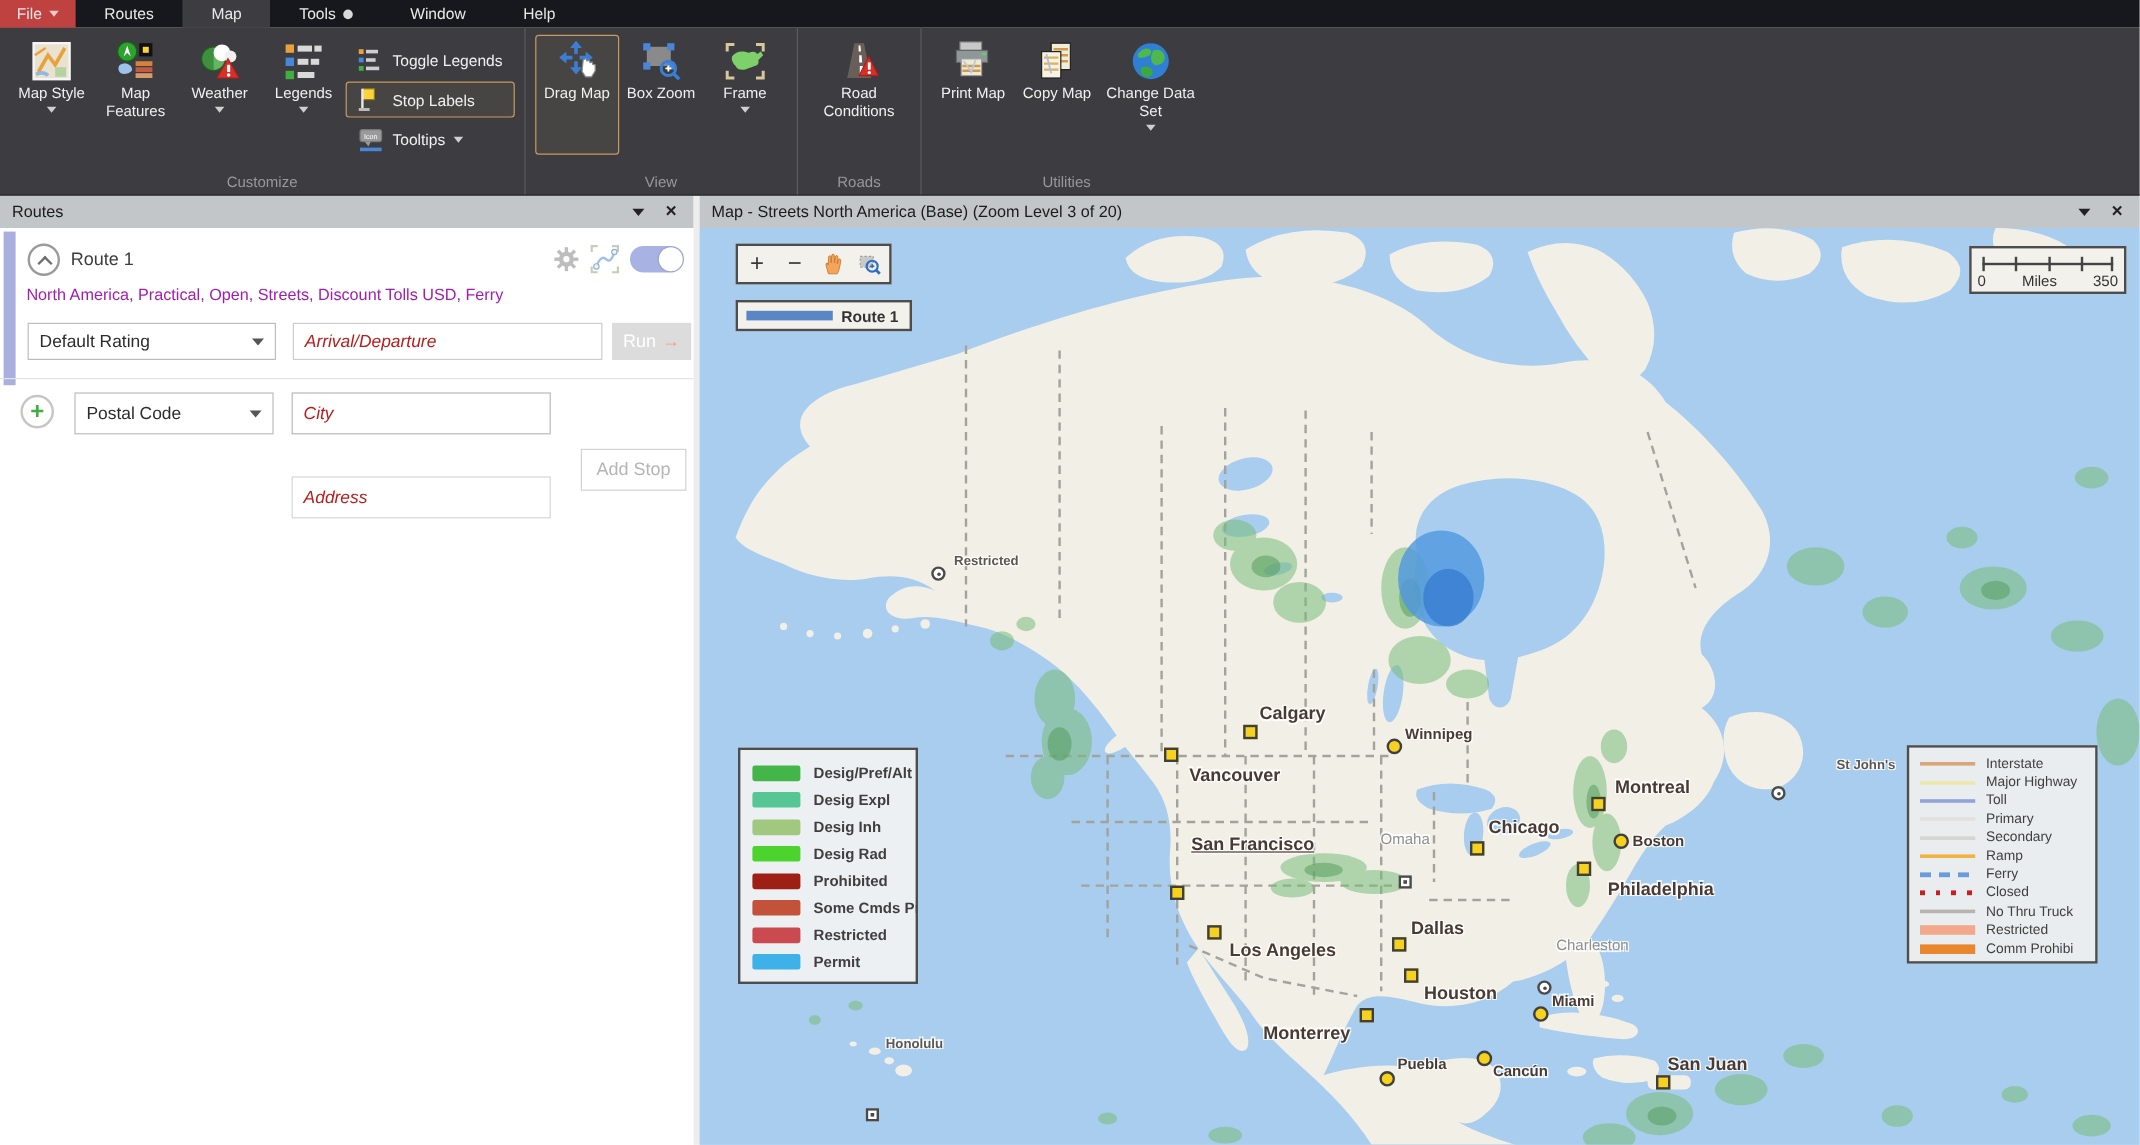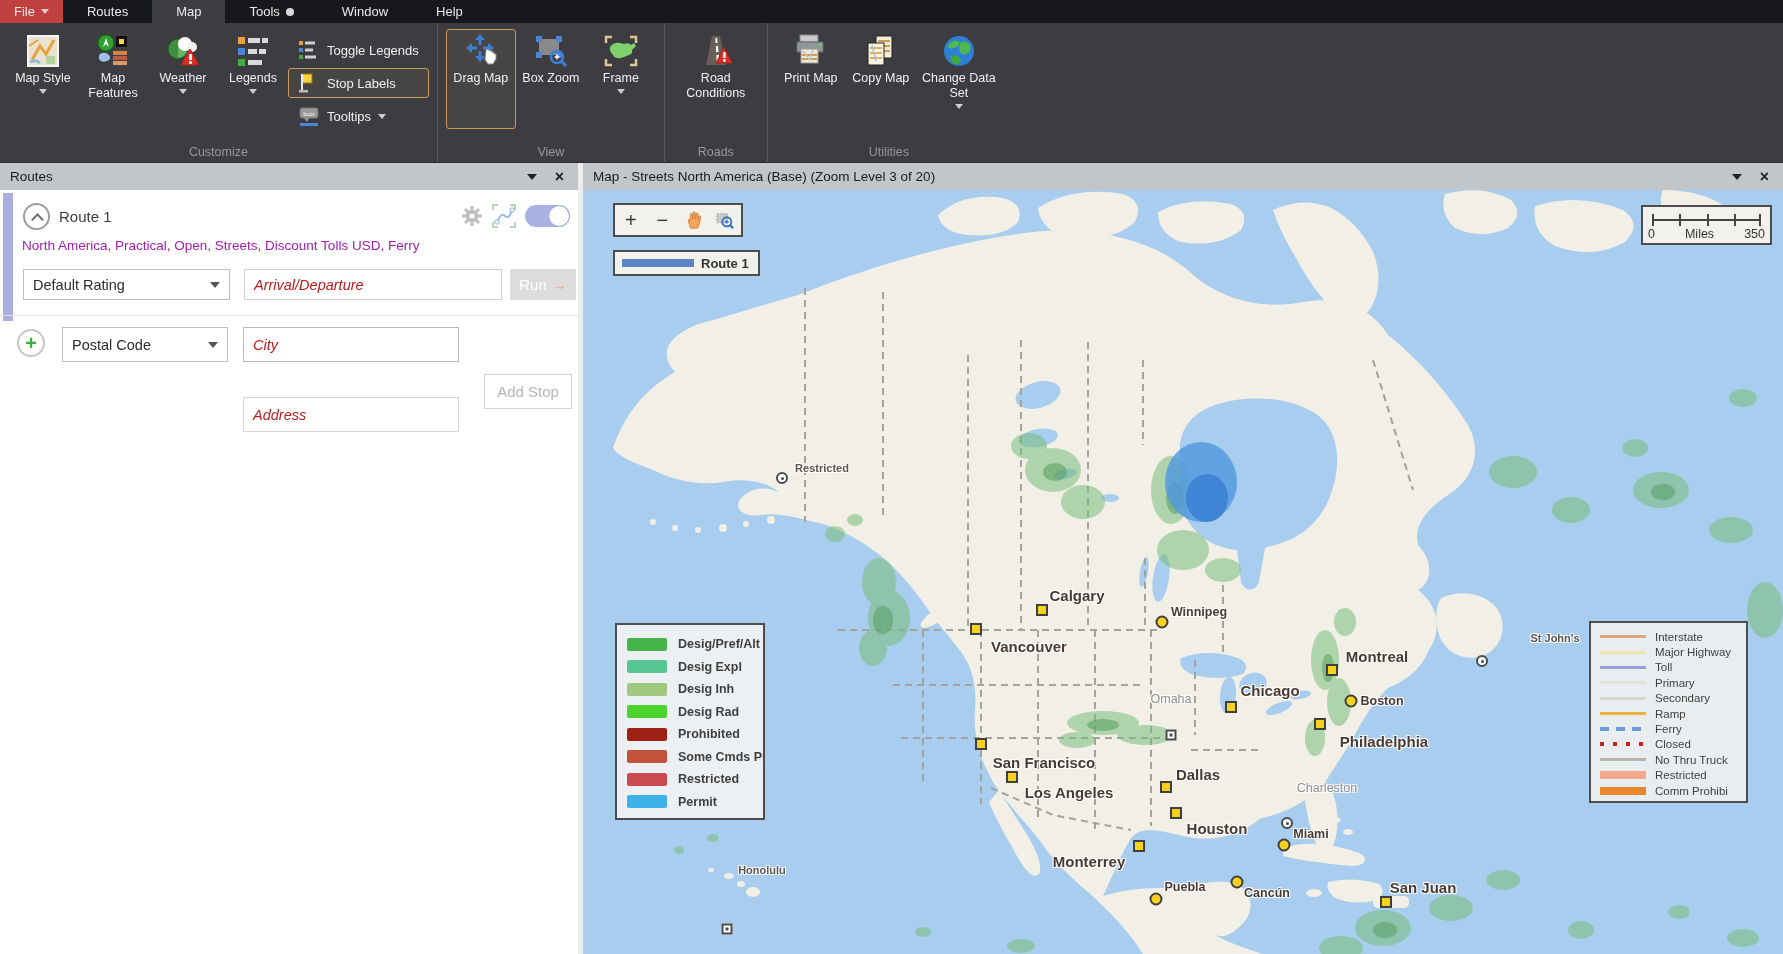--- a/index.html
+++ b/index.html
@@ -669,21 +669,21 @@
         <div class="clabel cl-town" style="left: 972px; top: 448px;">St John's</div>
         <div class="mk mk-ysq" style="left: 749px; top: 480px;"></div>
         <div class="clabel cl-major" style="left: 794px; top: 466px;">Montreal</div>
         <div class="mk mk-ycir" style="left: 768px; top: 511px;"></div>
         <div class="clabel cl-city" style="left: 799px; top: 511px;">Boston</div>
         <div class="mk mk-wsq" style="left: 588px; top: 521px;"></div>
         <div class="clabel cl-muted" style="left: 588px; top: 509px;">Omaha</div>
         <div class="mk mk-ysq" style="left: 648px; top: 517px;"></div>
         <div class="clabel cl-major" style="left: 687px; top: 500px;">Chicago</div>
         <div class="mk mk-ysq" style="left: 398px; top: 554px;"></div>
-        <div class="clabel cl-major" style="left: 461px; top: 572px;">San Francisco</div>
+        <div class="clabel cl-major" style="left: 461px; top: 514px; text-decoration: underline;">San Francisco</div>
         <div class="mk mk-ysq" style="left: 737px; top: 534px;"></div>
         <div class="clabel cl-major" style="left: 801px; top: 551px;">Philadelphia</div>
         <div class="mk mk-ysq" style="left: 583px; top: 597px;"></div>
         <div class="clabel cl-major" style="left: 615px; top: 584px;">Dallas</div>
         <div class="mk mk-wcir" style="left: 704px; top: 598px;"></div>
         <div class="clabel cl-muted" style="left: 744px; top: 598px;">Charleston</div>
         <div class="mk mk-ysq" style="left: 429px; top: 587px;"></div>
         <div class="clabel cl-major" style="left: 486px; top: 602px;">Los Angeles</div>
         <div class="mk mk-ysq" style="left: 593px; top: 623px;"></div>
         <div class="clabel cl-major" style="left: 634px; top: 638px;">Houston</div>

